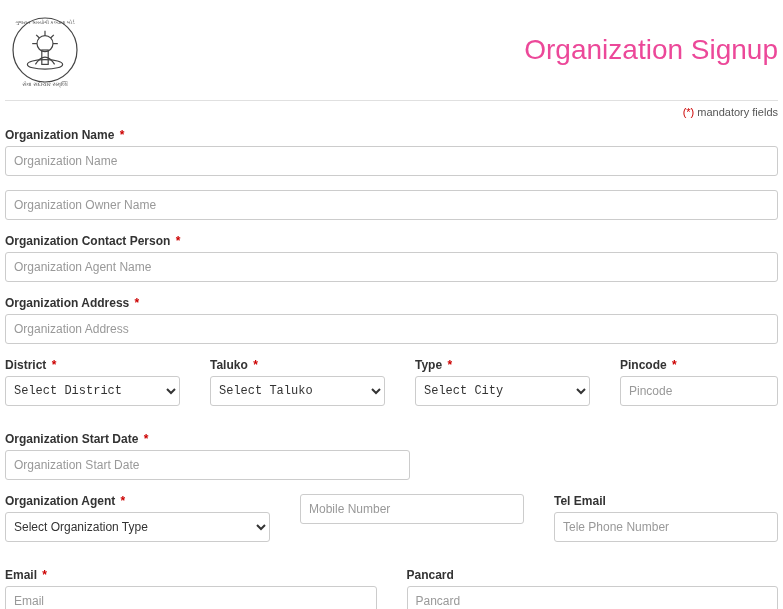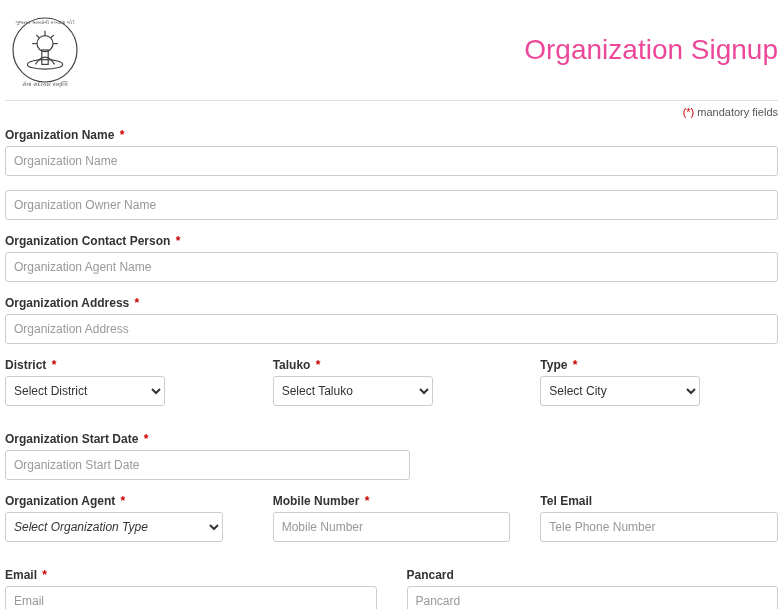--- a/index.html
+++ b/index.html
@@ -66,22 +66,22 @@
     .row {
       display: flex;
       gap: 30px;
       margin-bottom: 14px;
     }
     .col { flex: 1; }
     .col .form-group { margin-bottom: 12px; }
     .row-4 .col { flex: 1; }
     .row-3 .col { flex: 1; }
     .row-2 .col { flex: 1; }
-    .narrow-select { width: 160px; }
-    .medium-select { width: 218px; font-style: italic; }
+    .narrow-select { width: 175px; font-family: Liberation Mono, monospace; }
+    .medium-select { width: 265px; }
     .start-date { width: 405px; }
   </style>
 </head>
 <body>
 
 <div class="header">
   <div class="logo">
     <svg viewBox="0 0 100 100">
       <circle cx="50" cy="50" r="40" fill="none" stroke="#444" stroke-width="1.5"></circle>
       <text x="50" y="18" font-size="6" text-anchor="middle" fill="#444">ગુજરાત શ્રમયોગી કલ્યાણ બોર્ડ</text>
@@ -141,39 +141,44 @@
     </div>
   </div>
   <div class="col">
     <div class="form-group">
       <label class="form-label"><span>Type</span> <span class="req">*</span></label>
       <select class="form-control narrow-select">
         <option>Select City</option>
       </select>
     </div>
   </div>
+  <div class="col">
+    <div class="form-group">
+      <label class="form-label"><span>Pincode</span> <span class="req">*</span></label>
+      <input type="text" class="form-control" placeholder="Pincode" style="">
+    </div>
+  </div>
 </div>
 
 <div class="form-group">
   <label class="form-label"><span>Organization Start Date</span> <span class="req">*</span></label>
   <input type="text" class="form-control start-date" placeholder="Organization Start Date" style="">
 </div>
 
 <div class="row row-3">
   <div class="col">
     <div class="form-group">
       <label class="form-label"><span>Organization Agent</span> <span class="req">*</span></label>
       <select class="form-control medium-select">
         <option>Select Organization Type</option>
       </select>
     </div>
   </div>
   <div class="col">
     <div class="form-group">
-      <label class="form-label"><span>Mobile Number</span> <span class="req">*</span></label>
       <input type="text" class="form-control" placeholder="Mobile Number" style="">
     </div>
   </div>
   <div class="col">
     <div class="form-group">
       <label class="form-label"><span>Tel Email</span></label>
       <input type="text" class="form-control" placeholder="Tele Phone Number" style="">
     </div>
   </div>
 </div>

